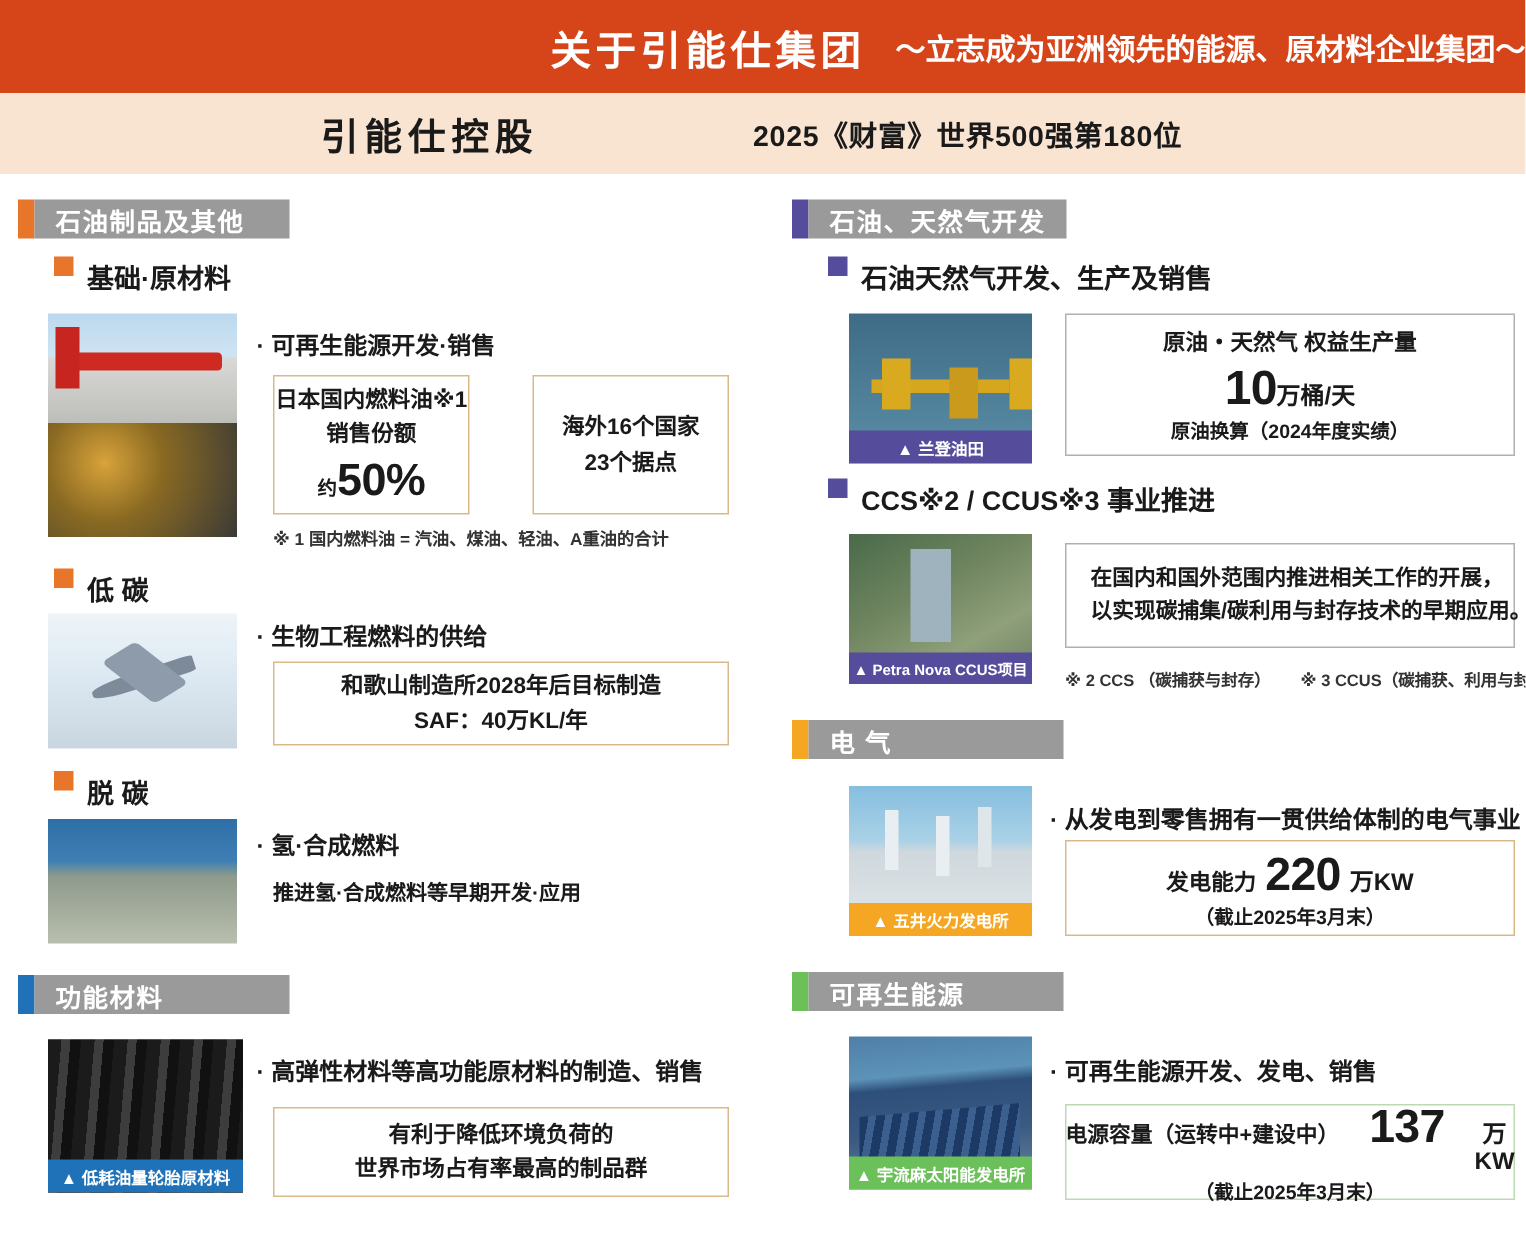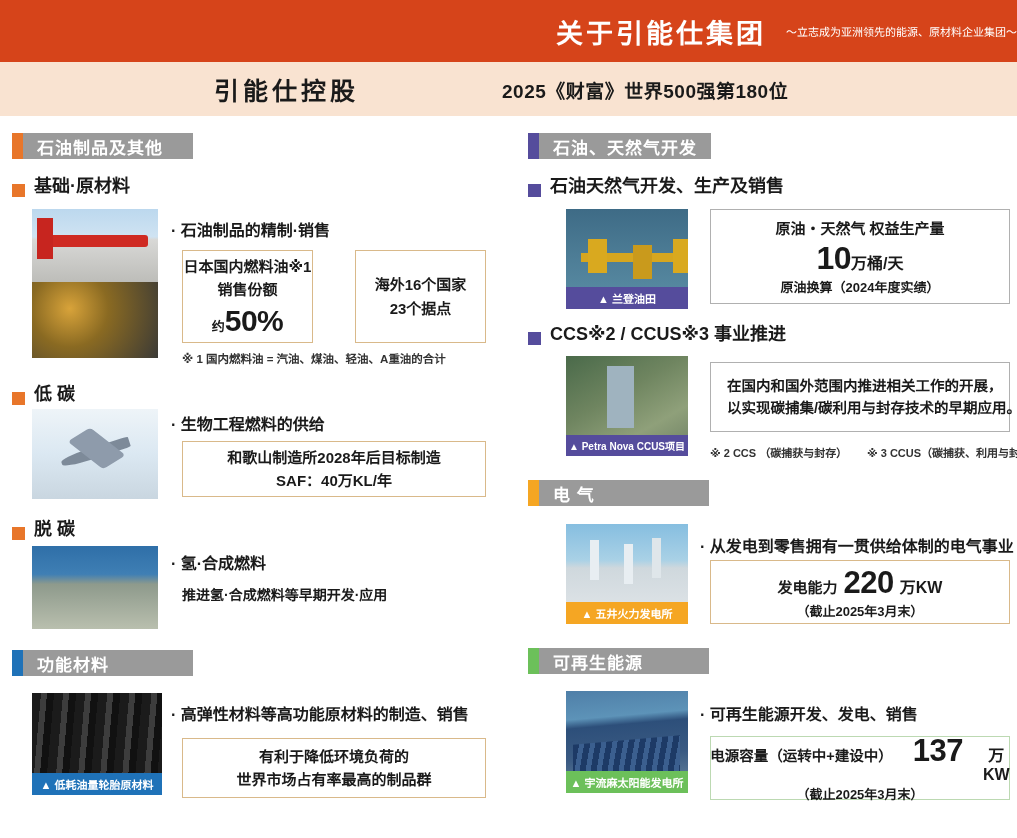--- a/index.html
+++ b/index.html
@@ -17,21 +17,21 @@
   .hdr-orange {
     position: absolute; left: 0; top: 0; width: 1017px; height: 62px;
     background: #d6441a;
     display: flex; align-items: center; justify-content: flex-end;
   }
   .hdr-title {
     color: #ffffff; font-size: 27px; font-weight: bold;
     letter-spacing: 3px;
   }
   .hdr-sub {
-    color: #ffffff; font-size: 11px; font-weight: normal;
+    color: #ffffff; font-size: 20px; font-weight: bold;
     margin-left: 20px; letter-spacing: 0px;
   }
   .hdr-cream {
     position: absolute; left: 0; top: 62px; width: 1017px; height: 54px;
     background: #f9e3d1;
     display: flex; align-items: center;
   }
   .hdr-company {
     position: absolute; left: 214px; font-size: 25px; font-weight: bold;
     letter-spacing: 4px; color: #1a1a1a;
@@ -53,21 +53,21 @@
   .sec-gray {
     background: #9a9a9a; display: flex; align-items: center;
     padding: 0 14px 0 14px; min-width: 170px;
   }
   .sec-gray span {
     color: #ffffff; font-size: 17px; font-weight: bold; letter-spacing: 1px;
     white-space: nowrap;
   }
 
   
-  .sub-head { position: absolute; display: flex; align-items: flex-end; }
+  .sub-head { position: absolute; display: flex; align-items: flex-start; margin-left: 24px; }
   .sq { width: 13px; height: 13px; flex: 0 0 13px; margin-right: 9px; }
   .sub-head .txt { font-size: 18px; font-weight: bold; color: #1a1a1a; white-space: nowrap; }
 
   
   .photo {
     position: absolute; overflow: hidden;
     background: #cfd6dd;
   }
   .photo .cap {
     position: absolute; left: 0; bottom: 0; width: 100%;
@@ -191,21 +191,21 @@
     </div>
 
     <div class="sub-head" style="left:12px; top:55px;">
       <div class="sq" style="background:#e8762a;"></div>
       <div class="txt">基础·原材料</div>
     </div>
 
     <div class="photo ph-gas" style="left:32px; top:93px; width:126px; height:73px;"></div>
     <div class="photo ph-oil" style="left:32px; top:166px; width:126px; height:76px;"></div>
 
-    <div class="bline" style="left:171px; top:101px;">· 石油制品的精制·销售</div>
+    <div class="bline" style="left:171px; top:101px;">· 可再生能源开发·销售</div>
 
     <div class="box" style="left:182px; top:134px; width:131px; height:93px;">
       <div class="l">日本国内燃料油※1</div>
       <div class="l">销售份额</div>
       <div style="display:flex; align-items:baseline; margin-top:3px;">
         <span class="sm">约</span>
         <span class="big">50%</span>
       </div>
     </div>
 

